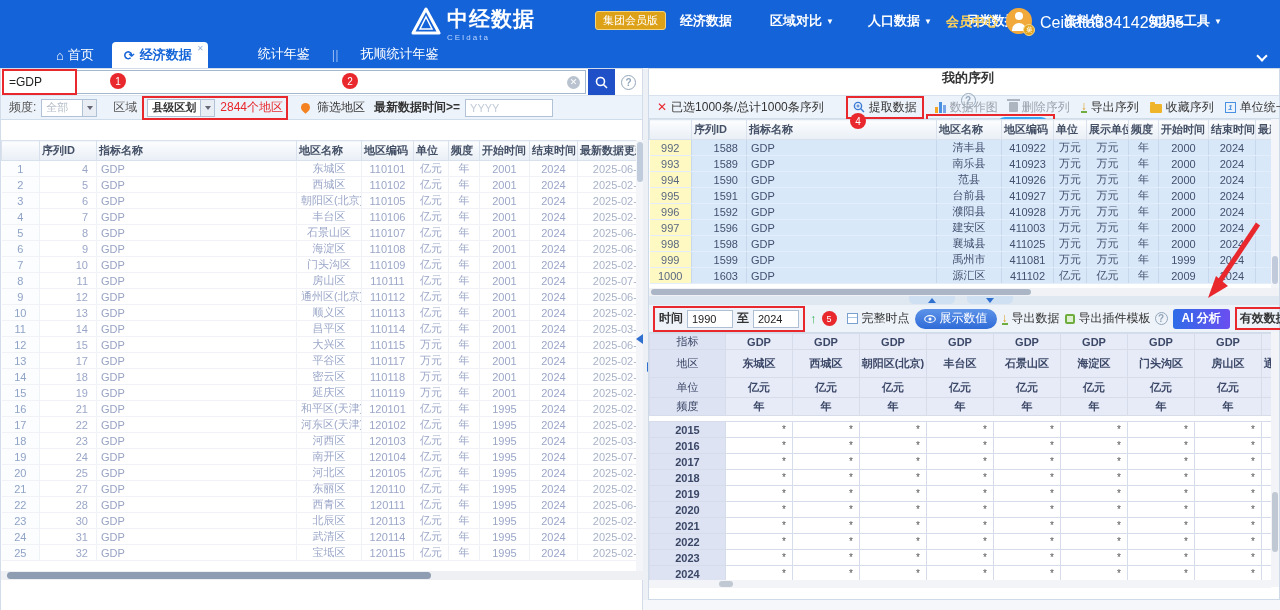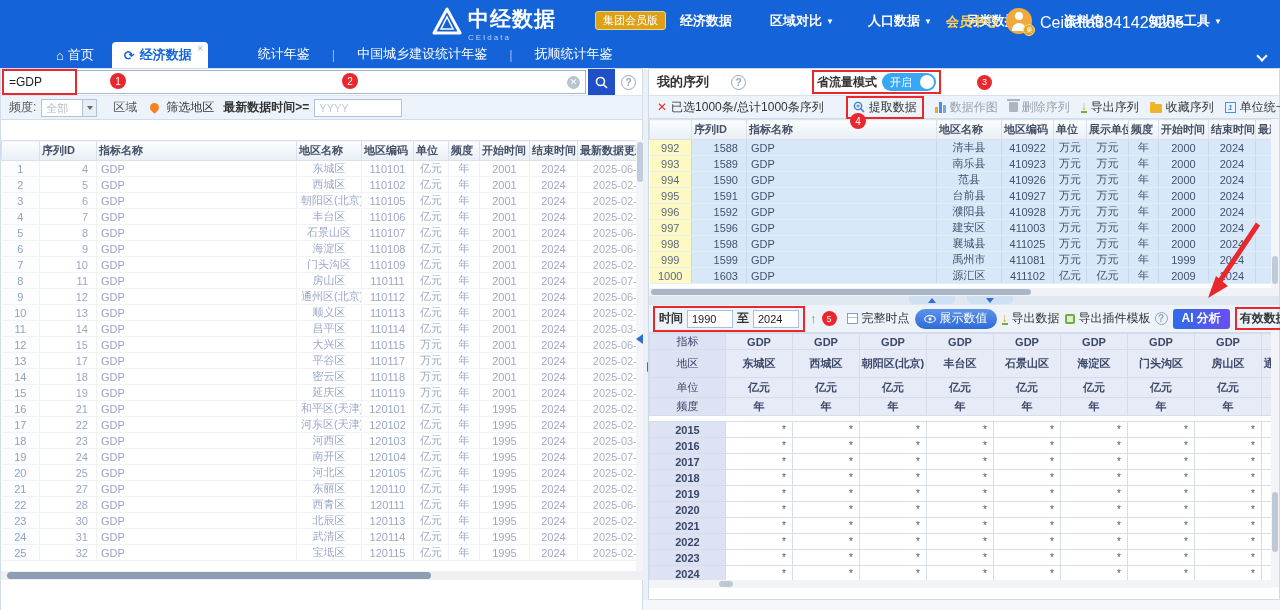--- a/index.html
+++ b/index.html
@@ -1,21 +1,21 @@
 <!DOCTYPE html>
 <html><head>
 <meta charset="utf-8">
 <style>
   *{box-sizing:border-box;margin:0;padding:0;}
   html,body{width:1280px;height:610px;}
   body{position:relative;font-family:"Liberation Sans","DejaVu Sans",sans-serif;background:#f5f7fa;overflow:hidden;}
   
   .topbar{position:absolute;left:0;top:0;width:1280px;height:68px;background:#1463d8;color:#fff;}
   .tb-row1{position:absolute;left:0;top:0;width:1280px;height:42px;display:flex;align-items:center;}
-  .logo{position:absolute;left:432px;top:5px;display:flex;align-items:flex-start;}
+  .logo{position:absolute;left:411px;top:5px;display:flex;align-items:flex-start;}
   .logo-title{font-size:21px;font-weight:bold;letter-spacing:1px;}
   .logo-sub{font-size:8px;color:#bcd6ff;letter-spacing:2px;}
   .badge{position:absolute;left:595px;top:11px;background:#dda118;border:1px solid #f5d480;color:#fff;font-size:11px;padding:1px 7px;border-radius:3px;}
   .nav{position:absolute;left:680px;top:0;height:42px;display:flex;align-items:center;gap:34px;}
   .navitem{display:flex;align-items:center;gap:4px;font-size:13px;font-weight:bold;cursor:pointer;white-space:nowrap;}
   .member{position:absolute;left:946px;top:13px;color:#ffd257;font-size:13px;font-weight:bold;}
   .avatar{position:absolute;left:1006px;top:8px;width:26px;height:26px;border-radius:50%;background:#f2a93b;display:flex;align-items:center;justify-content:center;}
   .av-head{width:8px;height:8px;border-radius:50%;background:#fff;position:absolute;top:4px;}
   .av-body{width:14px;height:8px;border-radius:7px 7px 0 0;background:#fff;position:absolute;bottom:3px;}
   .av-badge{position:absolute;right:-3px;bottom:-2px;width:12px;height:12px;border-radius:50%;background:#e3a41c;border:1px solid #f7d98a;color:#fff;font-size:7px;display:flex;align-items:center;justify-content:center;}
@@ -36,21 +36,21 @@
   .vsplit .h2{position:absolute;left:4px;top:294px;width:0;height:0;border-top:5px solid transparent;border-bottom:5px solid transparent;border-left:7px solid #2f6fd0;}
   .right-panel{position:absolute;left:648px;top:68px;width:632px;height:532px;background:#fff;border:1px solid #cfdae8;}
   
   .search-row{position:relative;height:27px;border-bottom:1px solid #dde5ef;}
   .search-input{position:absolute;left:1px;top:1px;width:584px;height:24px;border:1px solid #a3b8cd;font-size:12px;padding:0 22px 0 6px;color:#222;font-family:inherit;}
   .clear-icon{position:absolute;left:566px;top:7px;width:13px;height:13px;border-radius:50%;background:#b9c3cf;color:#fff;font-size:9px;line-height:13px;text-align:center;cursor:pointer;}
   .search-btn{position:absolute;left:587px;top:0;width:27px;height:26px;background:#2050c8;display:flex;align-items:center;justify-content:center;cursor:pointer;}
   .help-circ{width:15px;height:15px;border-radius:50%;border:1px solid #93a6bb;color:#93a6bb;font-size:10px;font-weight:bold;text-align:center;line-height:13px;}
   .search-row .help-circ{position:absolute;left:620px;top:6px;}
   .filter-row{height:24px;background:#edf3fa;border-bottom:1px solid #cfdcea;display:flex;align-items:center;font-size:12px;color:#555;padding-left:8px;gap:5px;white-space:nowrap;}
-  .sel{display:flex;align-items:flex-end;height:18px;border:1px solid #b2c2d6;background:#fff;font-size:11px;}
+  .sel{display:flex;align-items:center;height:18px;border:1px solid #b2c2d6;background:#fff;font-size:11px;}
   .sel .txt{padding:0 4px;min-width:40px;}
   .sel .cap{width:14px;height:16px;background:#e9eef5;border-left:1px solid #b2c2d6;display:flex;align-items:center;justify-content:center;}
   .tri-d{width:0;height:0;border-left:3px solid transparent;border-right:3px solid transparent;border-top:4px solid #667;}
   .red-outline{border:2px solid #e8282d;display:inline-flex;align-items:center;gap:5px;padding:1px 3px;}
   .red-text{color:#e8282d;font-size:12px;}
   .pin{width:9px;height:9px;background:#f58220;border-radius:50% 50% 50% 0;transform:rotate(-45deg);margin:0 2px 0 8px;}
   .yyyy-input{width:88px;height:18px;border:1px solid #b2c2d6;font-size:11px;padding:0 4px;color:#333;font-family:inherit;}
   .yyyy-input::placeholder{color:#c2ccd8;}
   .tabs-row{height:20px;background:linear-gradient(#fbfdfe,#eef3f8);border-bottom:1px solid #d5e0ec;display:flex;align-items:center;font-size:12px;gap:10px;padding-left:8px;}
   .tab-dark{color:#333;}
@@ -73,21 +73,21 @@
   .lt-hscroll{position:absolute;left:0;top:502px;width:643px;height:9px;background:#eef0f4;}
   .lt-hscroll .thumb{position:absolute;left:6px;top:1px;width:424px;height:7px;background:#8f9db3;border-radius:4px;}
   .pager{position:absolute;left:0;bottom:0;width:641px;height:21px;background:#e7eef7;border-top:1px solid #c6d4e4;display:flex;align-items:center;font-size:11px;color:#445;padding:0 8px;gap:6px;}
   .pg-ico{display:flex;align-items:center;gap:1px;cursor:pointer;}
   .tri-l{width:0;height:0;border-top:4px solid transparent;border-bottom:4px solid transparent;border-right:5px solid #4a90e2;}
   .tri-r{width:0;height:0;border-top:4px solid transparent;border-bottom:4px solid transparent;border-left:5px solid #4a90e2;}
   .pg-bar{width:2px;height:8px;background:#4a90e2;}
   .pg-input{width:28px;height:15px;border:1px solid #b2c2d6;text-align:center;font-size:11px;font-family:inherit;}
   .pg-summary{margin-left:auto;color:#334;}
   
-  .rp-header{height:26px;display:flex;align-items:center;padding-left:8px;gap:22px;}
+  .rp-header{height:26px;display:flex;align-items:center;padding-left:8px;gap:6px;flex-direction:column;}
   .rp-title{font-size:13px;font-weight:bold;color:#333;}
   .toggle-wrap{margin-left:44px;}
   .tg-label{font-size:12px;font-weight:bold;color:#333;}
   .toggle{position:relative;width:54px;height:18px;border-radius:9px;background:#38a7f5;color:#fff;font-size:11px;display:flex;align-items:center;padding-left:8px;cursor:pointer;}
   .toggle::after{content:"";position:absolute;right:2px;top:2px;width:14px;height:14px;border-radius:50%;background:#fff;}
   .rp-toolbar{height:24px;background:#edf3fa;border-top:1px solid #d7e2ee;border-bottom:1px solid #cfdcea;display:flex;align-items:center;font-size:12px;color:#333;padding-left:8px;gap:11px;white-space:nowrap;}
   .ti{display:flex;align-items:center;gap:4px;cursor:pointer;}
   .gray-lbl{color:#9aa2ad;}
   .x-red{color:#e8282d;font-weight:bold;font-size:12px;}
   .bars{display:flex;align-items:flex-end;gap:1px;height:11px;}
@@ -212,21 +212,20 @@
       <span>首页</span>
     </span>
     <span class="sn-tab">
       <span>⟳</span>
       <span>经济数据</span>
       <span class="tabx">✕</span>
     </span>
     <span class="sn-links">
       <span class="sn-link">统计年鉴</span>
       <span class="sn-sep">|</span>
-      <span class="sn-link">中国城乡建设统计年鉴</span>
       <span class="sn-sep">|</span>
       <span class="sn-link">抚顺统计年鉴</span>
     </span>
     <i class="chev"></i>
   </div>
 </div>
 
 <div class="left-panel">
   <div class="search-row">
     <input class="search-input" value="=GDP" style="">
@@ -242,20 +241,29 @@
   <div class="filter-row">
     <span>频度:</span>
     <span class="sel">
       <span class="txt" style="color:#b4bcc8;">全部</span>
       <span class="cap">
           <i class="tri-d"></i>
         </span>
     </span>
     <span style="width:6px;"></span>
     <span>区域</span>
+    <span class="red-outline">
+      <span class="sel">
+        <span class="txt" style="color:#333;font-weight:bold;">县级区划</span>
+        <span class="cap">
+            <i class="tri-d"></i>
+          </span>
+      </span>
+      <span class="red-text">2844个地区</span>
+    </span>
     <i class="pin"></i>
     <span style="color:#333;">筛选地区</span>
     <span style="color:#333;font-weight:bold;margin-left:4px;">最新数据时间&gt;=</span>
     <input class="yyyy-input" placeholder="YYYY" style="">
   </div>
   <div class="lt-wrap">
     <table class="grid lt">
       <colgroup>
           <col style="width:38px">
           <col style="width:57px">

